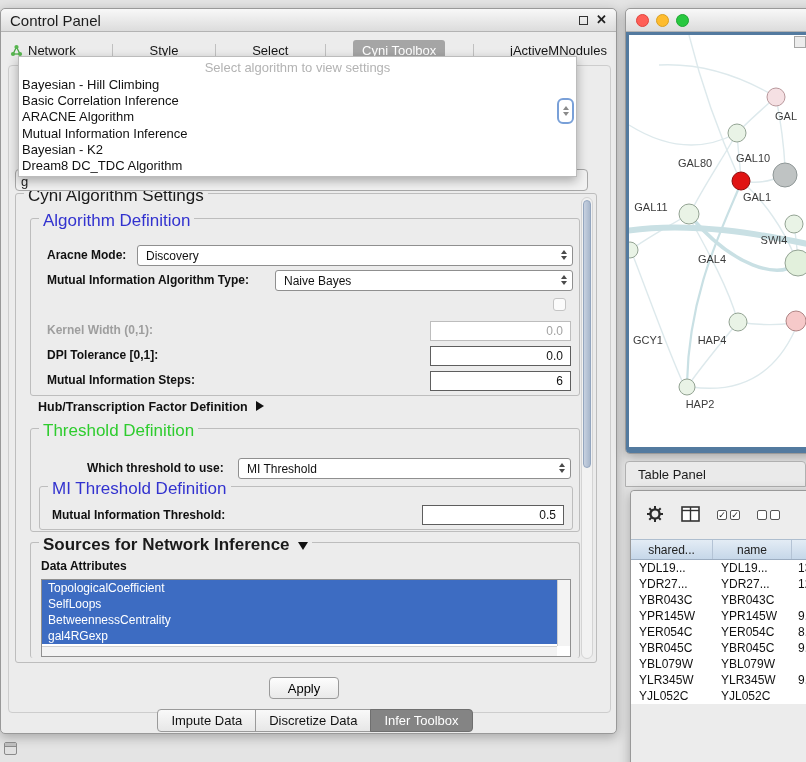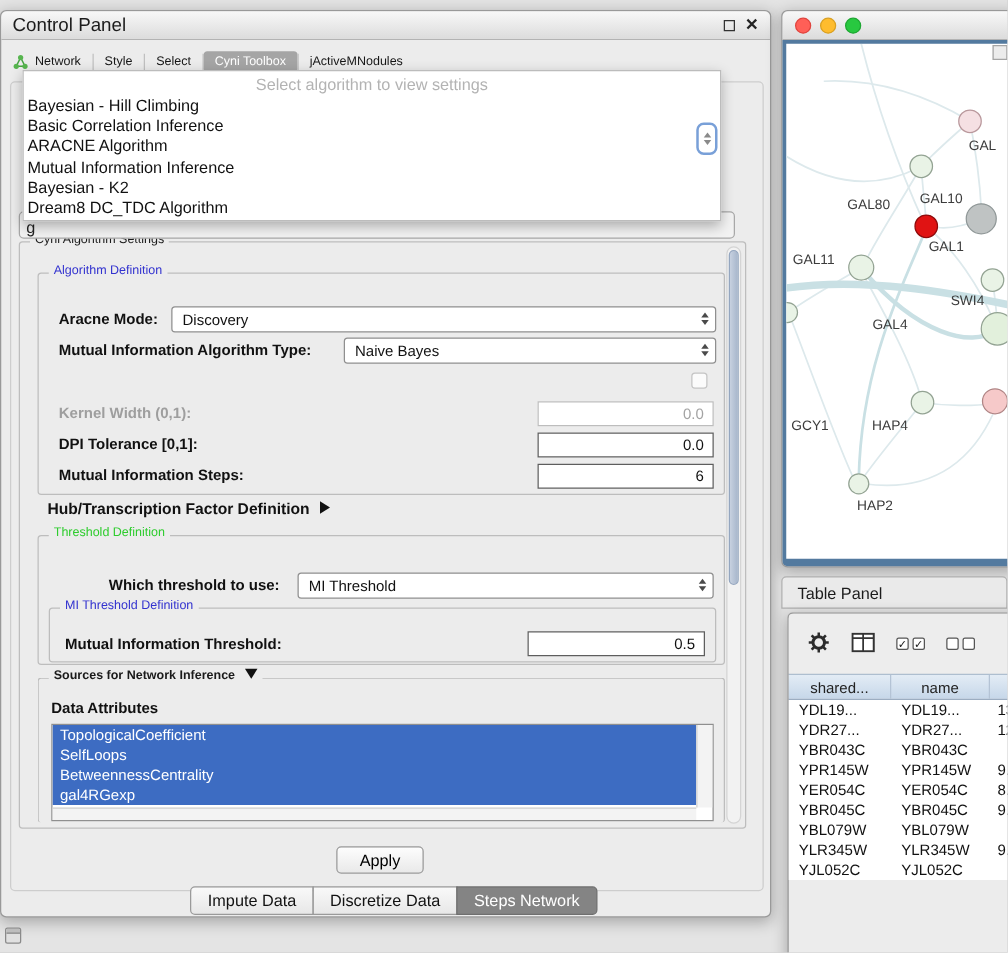--- a/index.html
+++ b/index.html
@@ -13,40 +13,40 @@
     background:linear-gradient(#f8f8f8,#dcdcdc);border-bottom:1px solid #b3b3b3;border-radius:5px 5px 0 0}
   .titlebar .title{font-size:15px;color:#1c1c1c}
   .win-btns{margin-left:auto;display:flex;align-items:center;gap:8px}
   .float-btn{width:9px;height:9px;border:1.5px solid #333;display:inline-block}
   .close-btn{font-size:13px;font-weight:bold;color:#222;line-height:10px}
 
   
   #control-panel{left:0;top:8px;width:617px;height:726px}
   .content-frame{position:absolute;left:7px;top:56px;width:603px;height:648px;
     border:1px solid #cdcdcd;border-radius:4px;z-index:0}
-  .top-tabs{position:absolute;top:31px;left:0;right:0;display:flex;justify-content:flex-start;
-    align-items:center;font-size:10px;color:#161616;z-index:2}
+  .top-tabs{position:absolute;top:31px;left:0;right:0;display:flex;justify-content:space-between;
+    align-items:center;font-size:13px;color:#161616;z-index:2}
   .tab{padding:3px 9px;display:flex;align-items:center;gap:5px}
   .tab.active{background:#a5a5a5;color:#fff;border-radius:3px}
   .tsep{width:1px;height:13px;background:#c0c0c0}
 
   .combo-sliver{position:absolute;left:14px;top:160px;height:22px;width:573px;border:1px solid #a8a8a8;
     border-radius:4px;background:#f2f2f2;z-index:5;padding:4px 0 0 5px;font-size:13px;color:#222;overflow:hidden}
 
   .popup{position:absolute;left:17px;top:47px;width:559px;z-index:50;background:#fff;
     border:1px solid #bcbcbc;box-shadow:0 4px 10px rgba(0,0,0,.3);padding:2px 0;font-size:13px}
   .popup-header{text-align:center;color:#b3b3b3;padding:1px 0 2px;line-height:15px}
   .popup-item{padding:0 3px;line-height:16.2px;white-space:nowrap}
   .popup-item.selected{font-weight:normal}
   .stepper-frag{position:absolute;left:556px;top:89px;width:17px;height:26px;z-index:60;background:#fff;
     border:2px solid #79a0d8;border-radius:6px;display:flex;flex-direction:column;align-items:center;
     justify-content:center;gap:2px}
 
   .group{position:absolute;border:1px solid #bdbdbd;border-radius:3px;z-index:1}
-  .gtitle{position:absolute;top:-8px;left:8px;background:#ececec;padding:0 4px;font-size:10px;
+  .gtitle{position:absolute;top:-8px;left:8px;background:#ececec;padding:0 4px;font-size:17px;
     color:#1a1a1a;white-space:nowrap}
   .gtitle.blue{color:#3232cf}
   .gtitle.green{color:#2ecc2e}
   .gtitle.boldt{font-weight:bold}
 
   .row-label{position:absolute;font-weight:bold;font-size:12px;white-space:nowrap}
   .row-label.disabled{color:#9e9e9e}
   .combo{position:absolute;height:21px;background:#fff;border:1px solid #8f8f8f;border-radius:3px;
     font-size:12px;display:flex;align-items:center;padding:0 22px 0 8px}
   .stepper{position:absolute;right:5px;top:4px;display:flex;flex-direction:column;gap:2px;align-items:center}
@@ -257,21 +257,21 @@
       <div class="vscroll">
         <div class="thumb"></div>
       </div>
     </div>
 
     <button class="apply-btn">Apply</button>
 
     <div class="bottom-tabs">
       <span class="btab">Impute Data</span>
       <span class="btab">Discretize Data</span>
-      <span class="btab active">Steps Network</span>
+      <span class="btab active">Infer Toolbox</span>
     </div>
   </div>
 
   <div id="network-window" class="window">
     <div class="titlebar" style="gap:7px;padding-left:10px">
       <span class="traffic" style="background:#ff5f57;border:1px solid #e0443e"></span>
       <span class="traffic" style="background:#febc2e;border:1px solid #d9a022"></span>
       <span class="traffic" style="background:#28c840;border:1px solid #1ea732"></span>
     </div>
     <div id="network-canvas">

